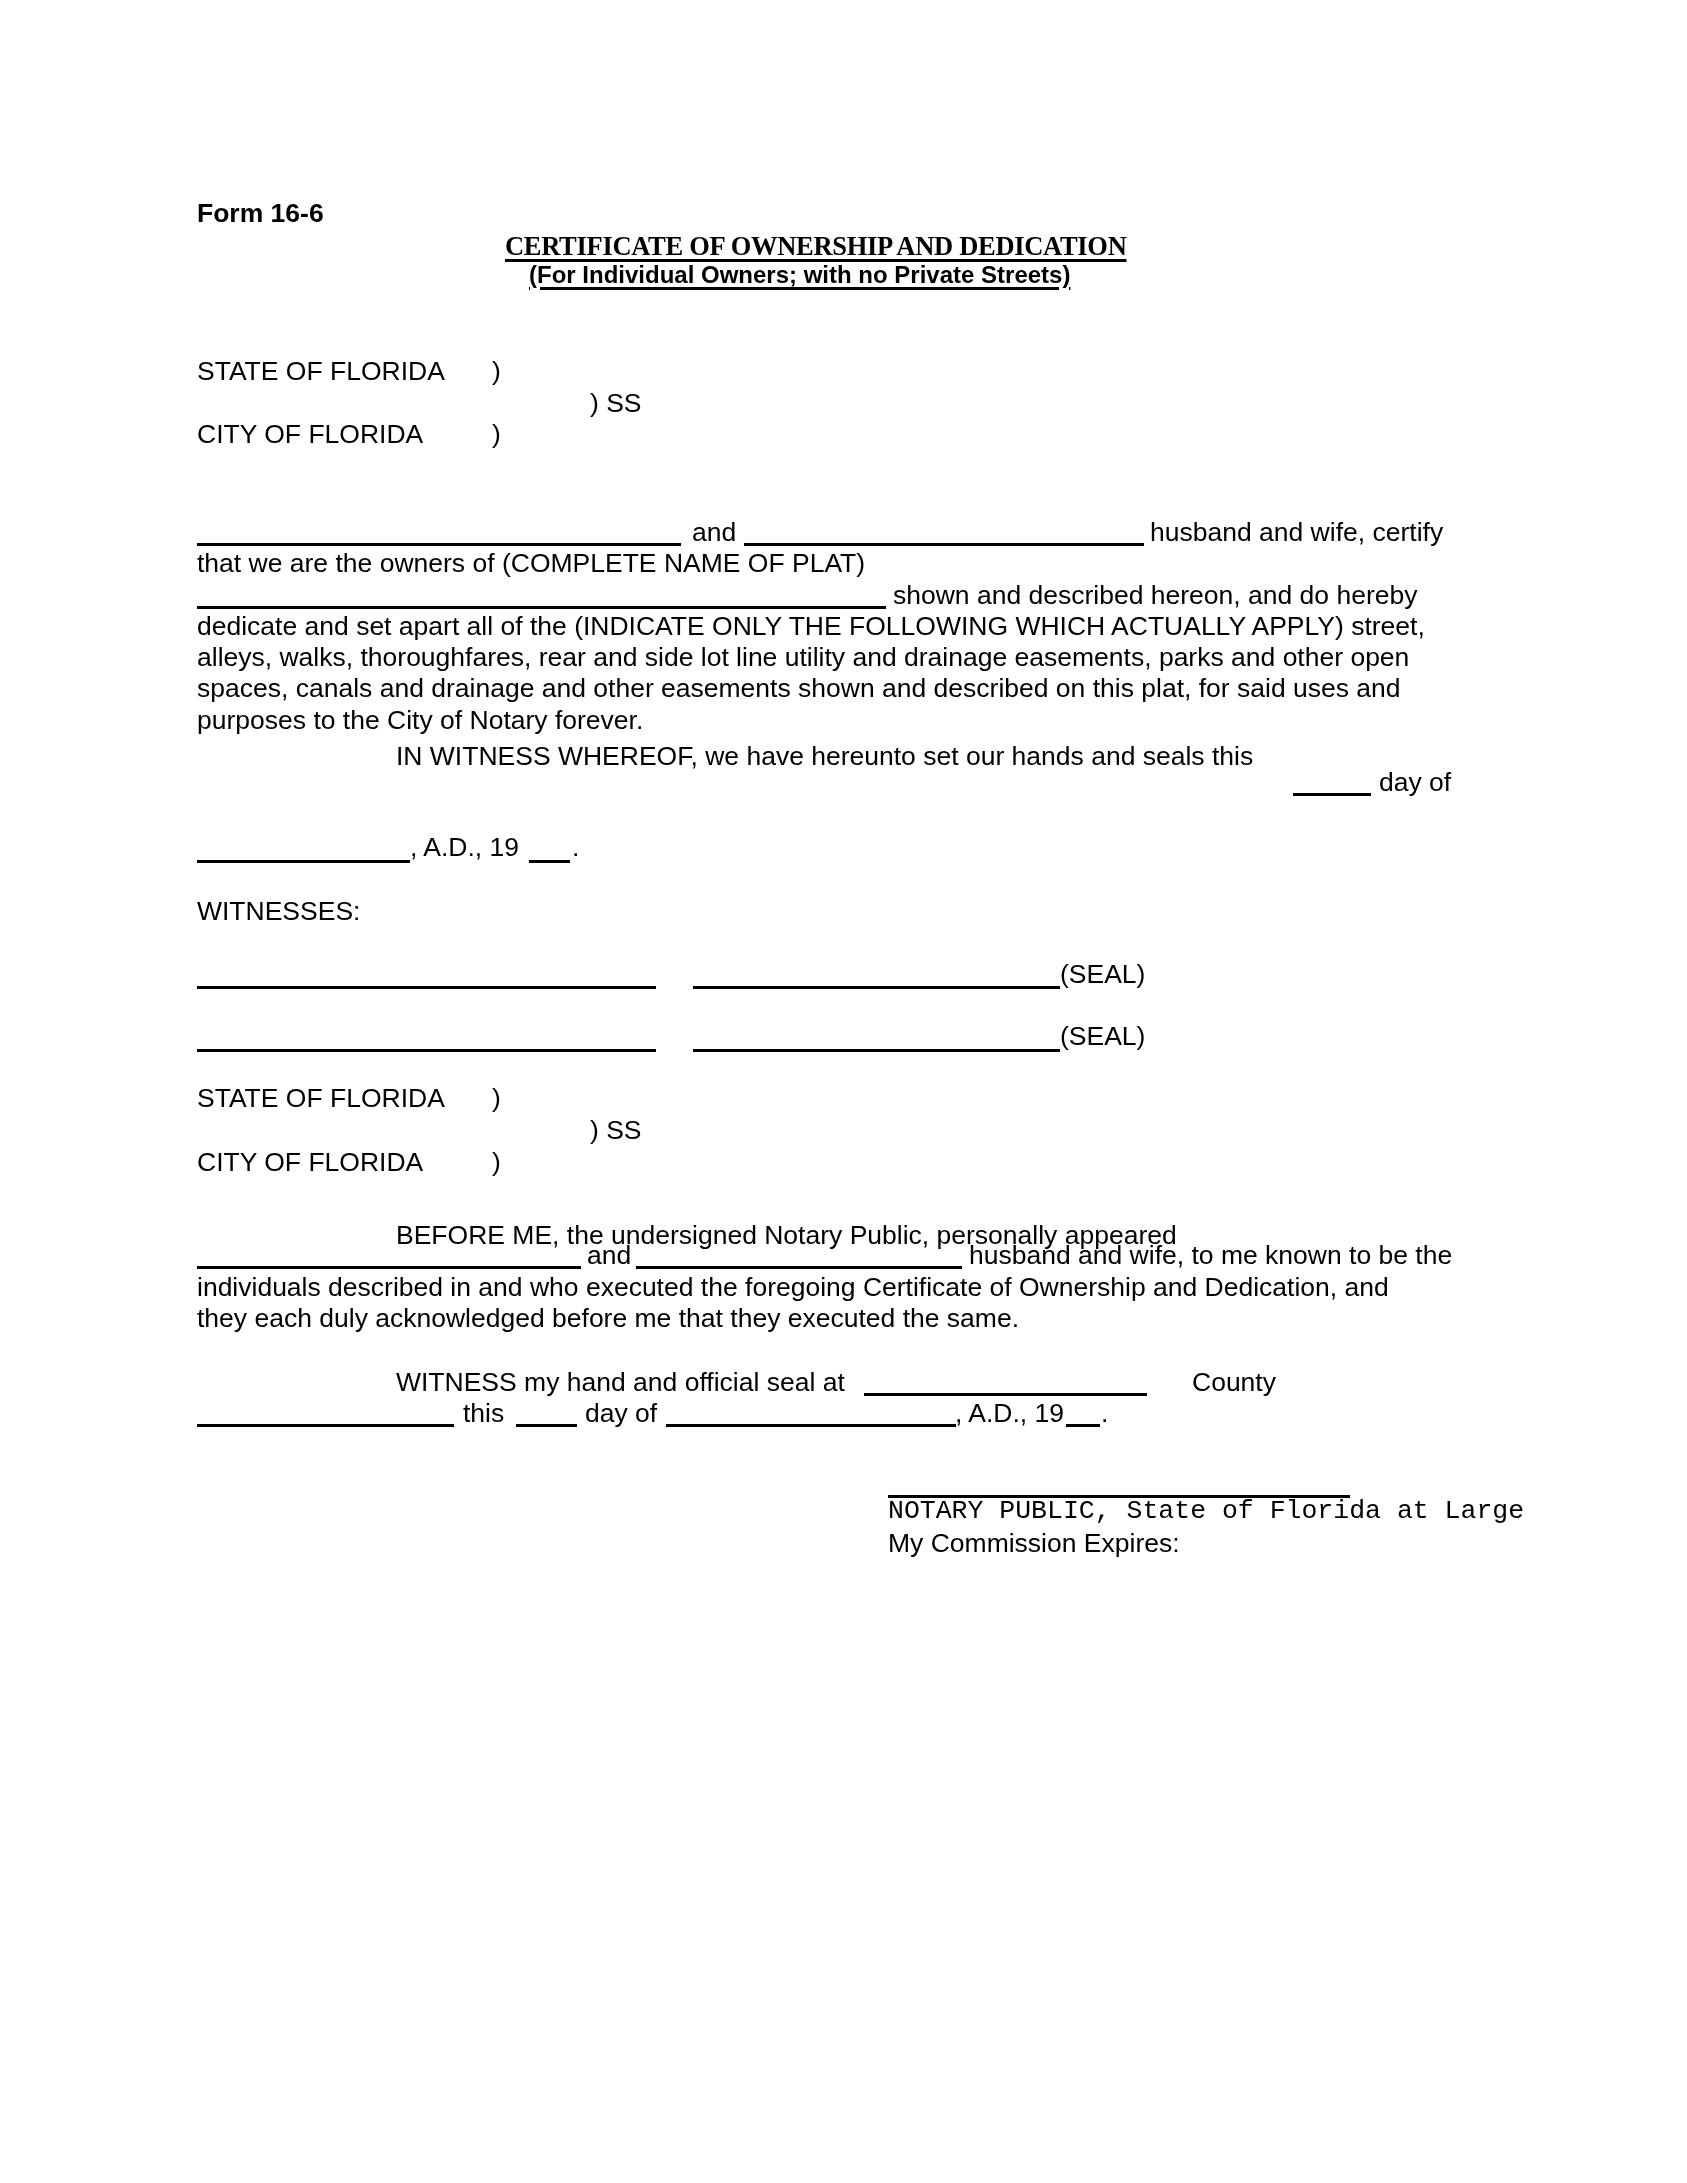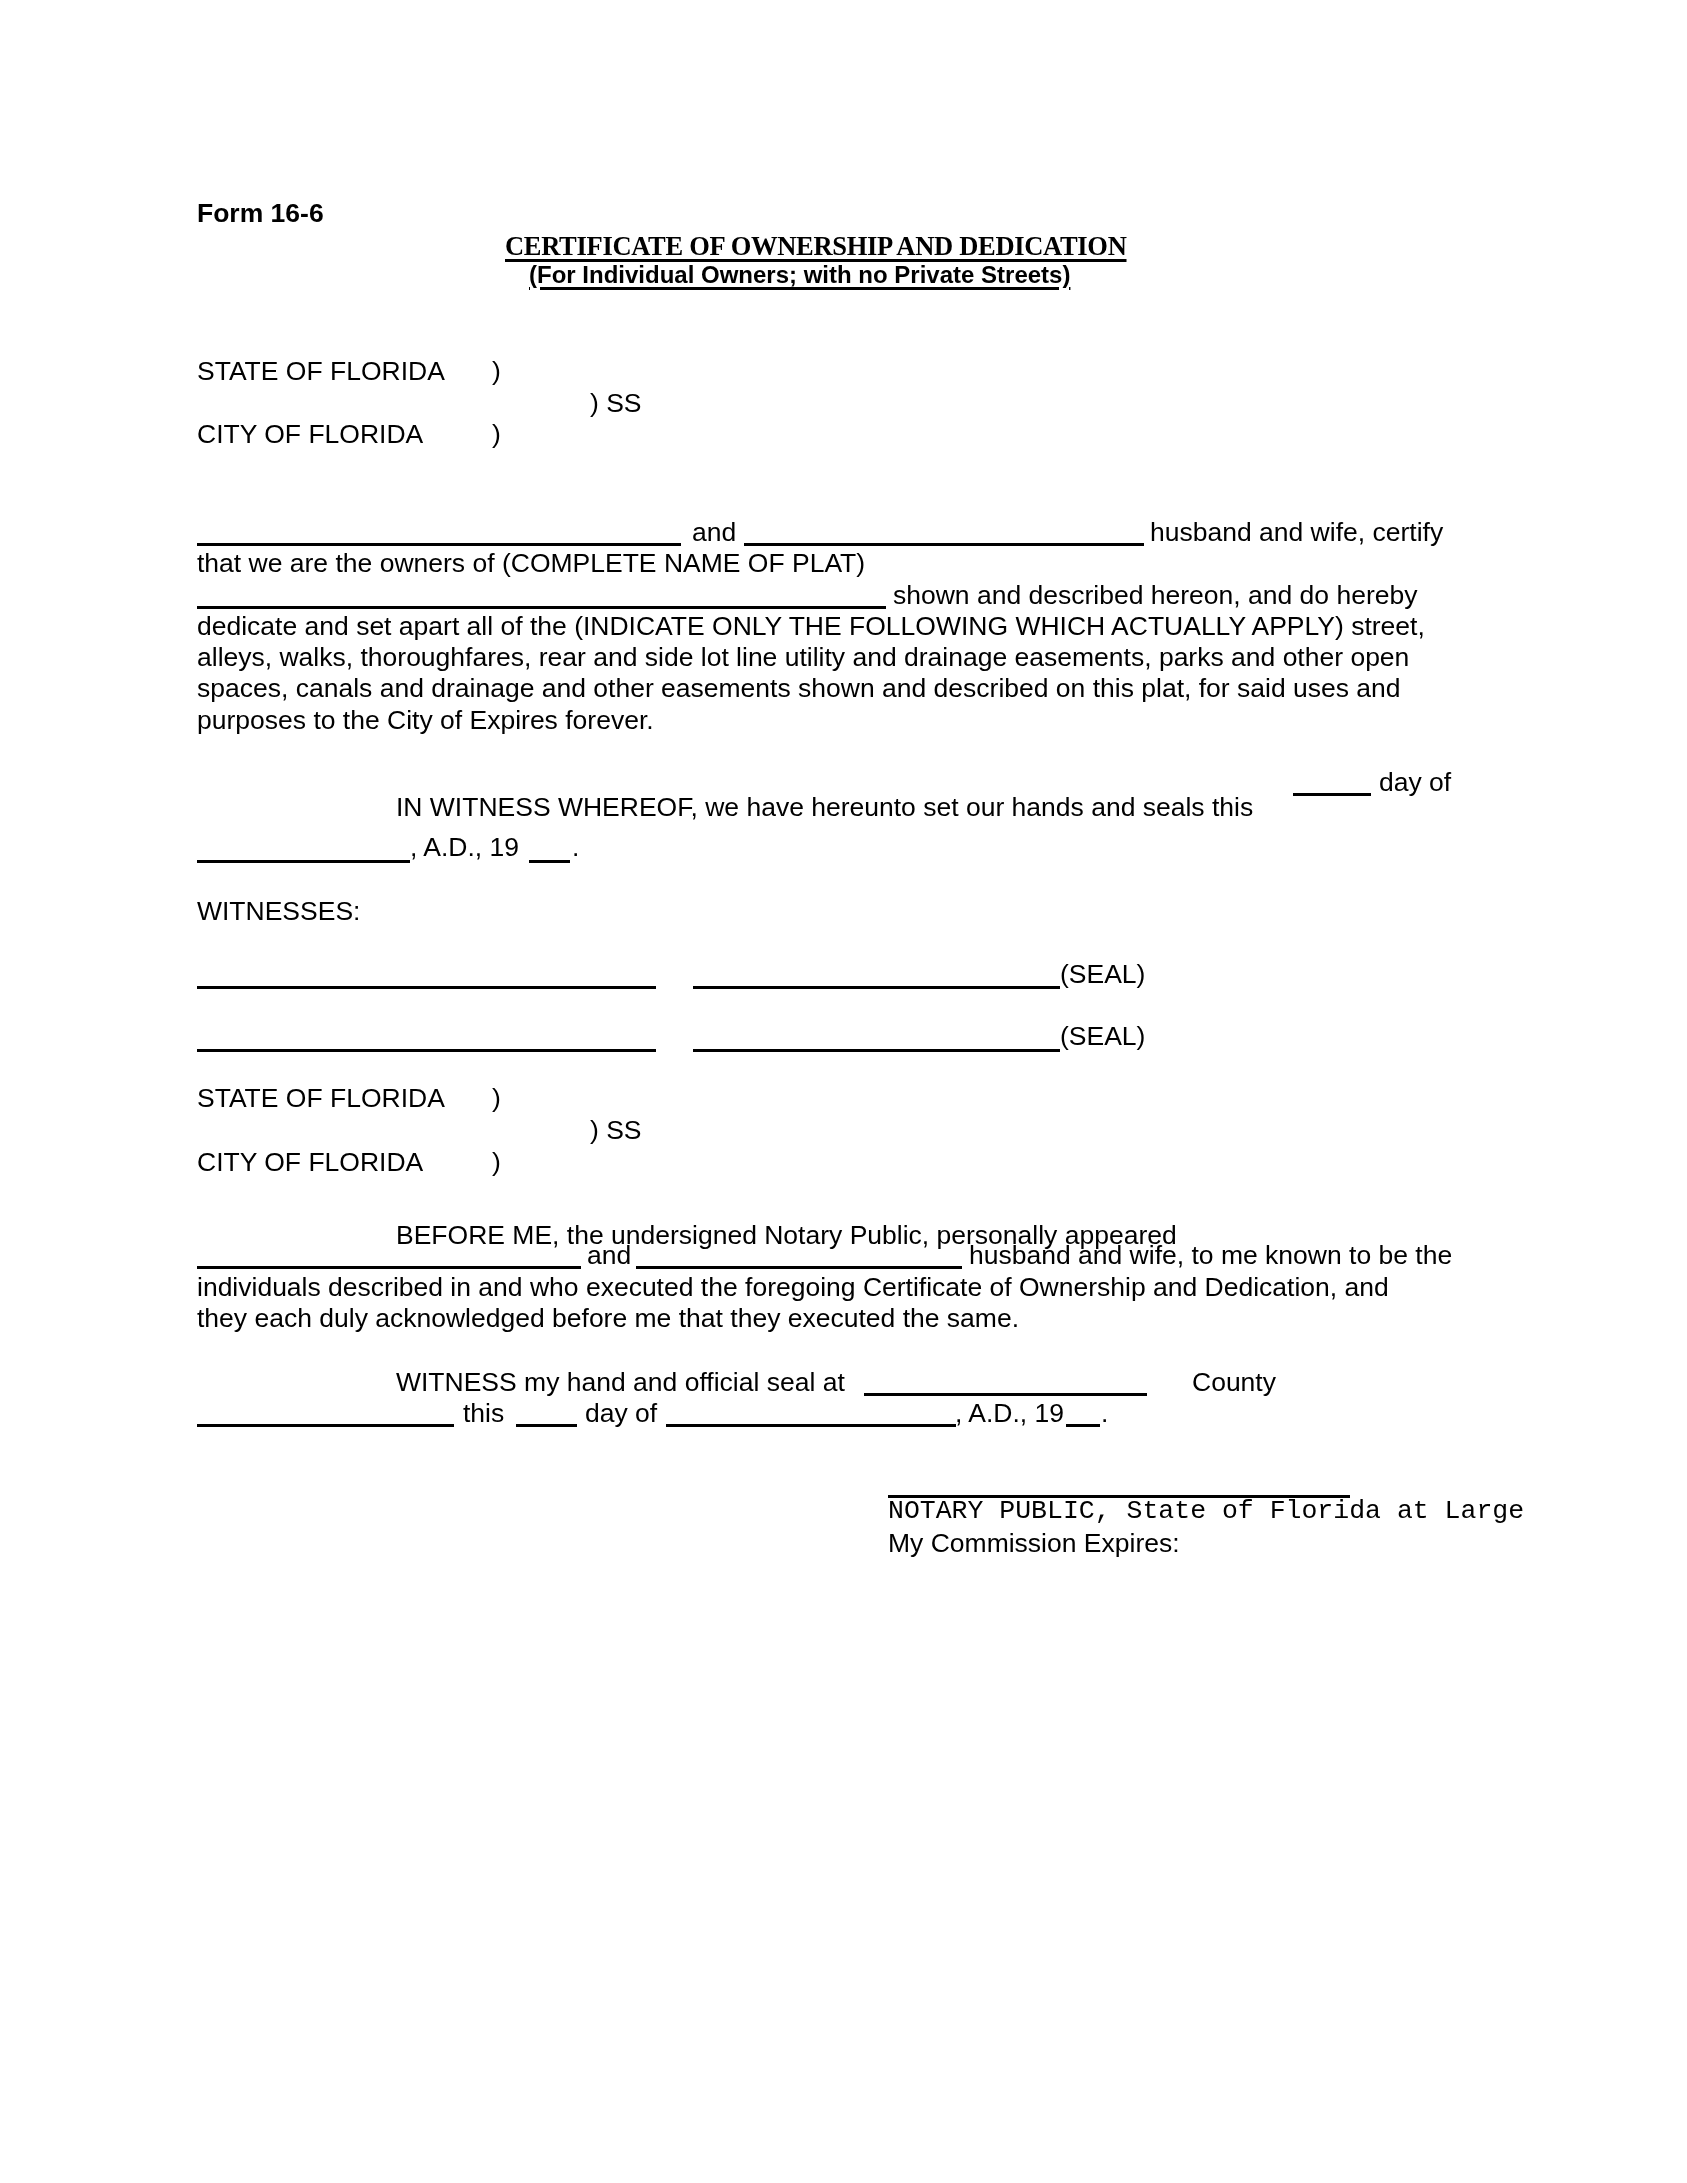--- a/index.html
+++ b/index.html
@@ -63,23 +63,23 @@
 <div class="abs" style="left:1150px; top:519px;">husband and wife, certify</div>
 
 <div class="abs" style="left:197px; top:550px;">that we are the owners of (COMPLETE NAME OF PLAT)</div>
 
 <div class="line" style="left:197px; top:606px; width:689px;"></div>
 <div class="abs" style="left:893px; top:582px;">shown and described hereon, and do hereby</div>
 
 <div class="abs" style="left:197px; top:613px;">dedicate and set apart all of the (INDICATE ONLY THE FOLLOWING WHICH ACTUALLY APPLY) street,</div>
 <div class="abs" style="left:197px; top:644px;">alleys, walks, thoroughfares, rear and side lot line utility and drainage easements, parks and other open</div>
 <div class="abs" style="left:197px; top:675px;">spaces, canals and drainage and other easements shown and described on this plat, for said uses and</div>
-<div class="abs" style="left:197px; top:707px;">purposes to the City of Expires forever.</div>
+<div class="abs" style="left:197px; top:707px;">purposes to the City of Notary forever.</div>
 
-<div class="abs" style="left:396px; top:794px;">IN WITNESS WHEREOF, we have hereunto set our hands and seals this</div>
+<div class="abs" style="left:396px; top:743px;">IN WITNESS WHEREOF, we have hereunto set our hands and seals this</div>
 <div class="line" style="left:1293px; top:793px; width:78px;"></div>
 <div class="abs" style="left:1379px; top:769px;">day of</div>
 
 <div class="line" style="left:197px; top:860px; width:213px;"></div>
 <div class="abs" style="left:410px; top:834px;">, A.D., 19</div>
 <div class="line" style="left:529px; top:860px; width:41px;"></div>
 <div class="abs" style="left:572px; top:834px;">.</div>
 
 <div class="abs" style="left:197px; top:898px;">WITNESSES:</div>
 

